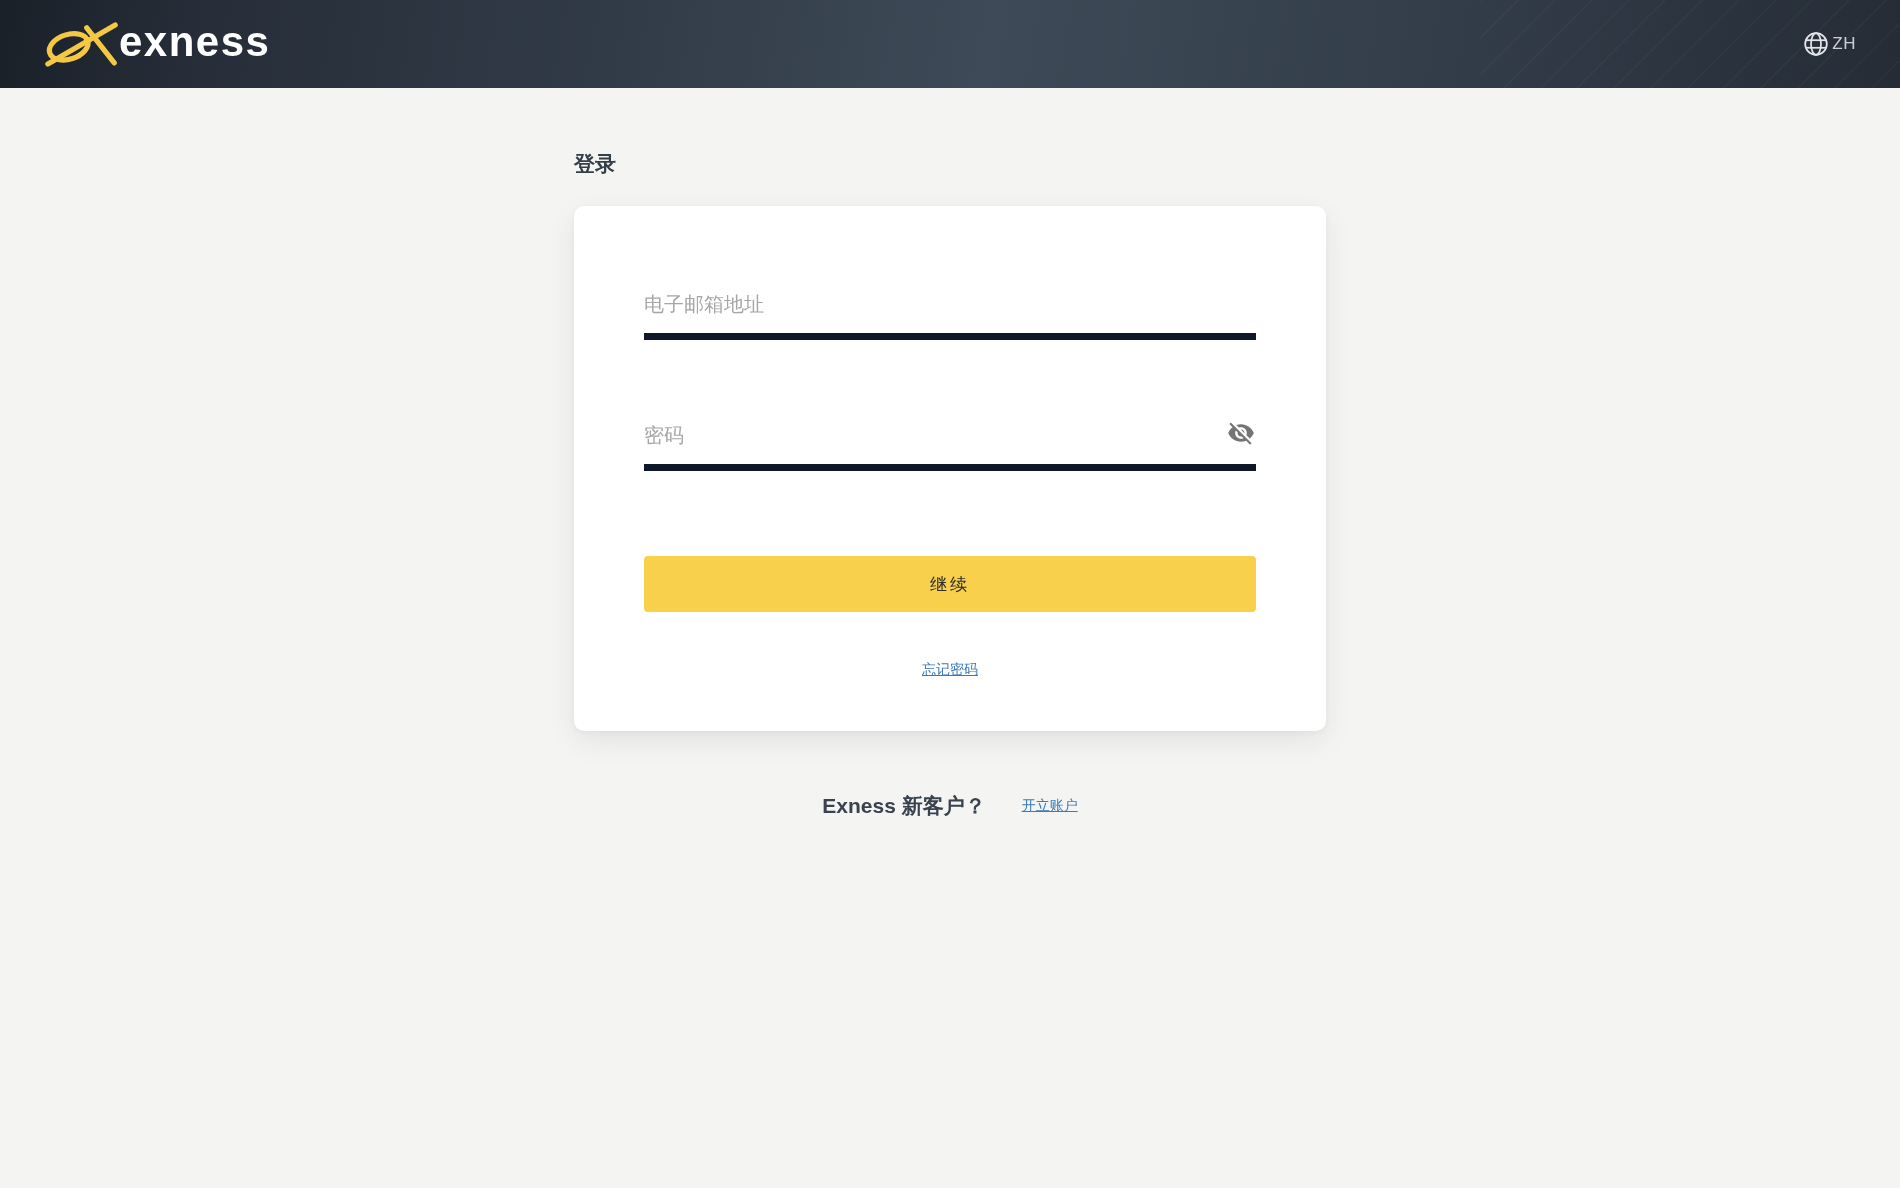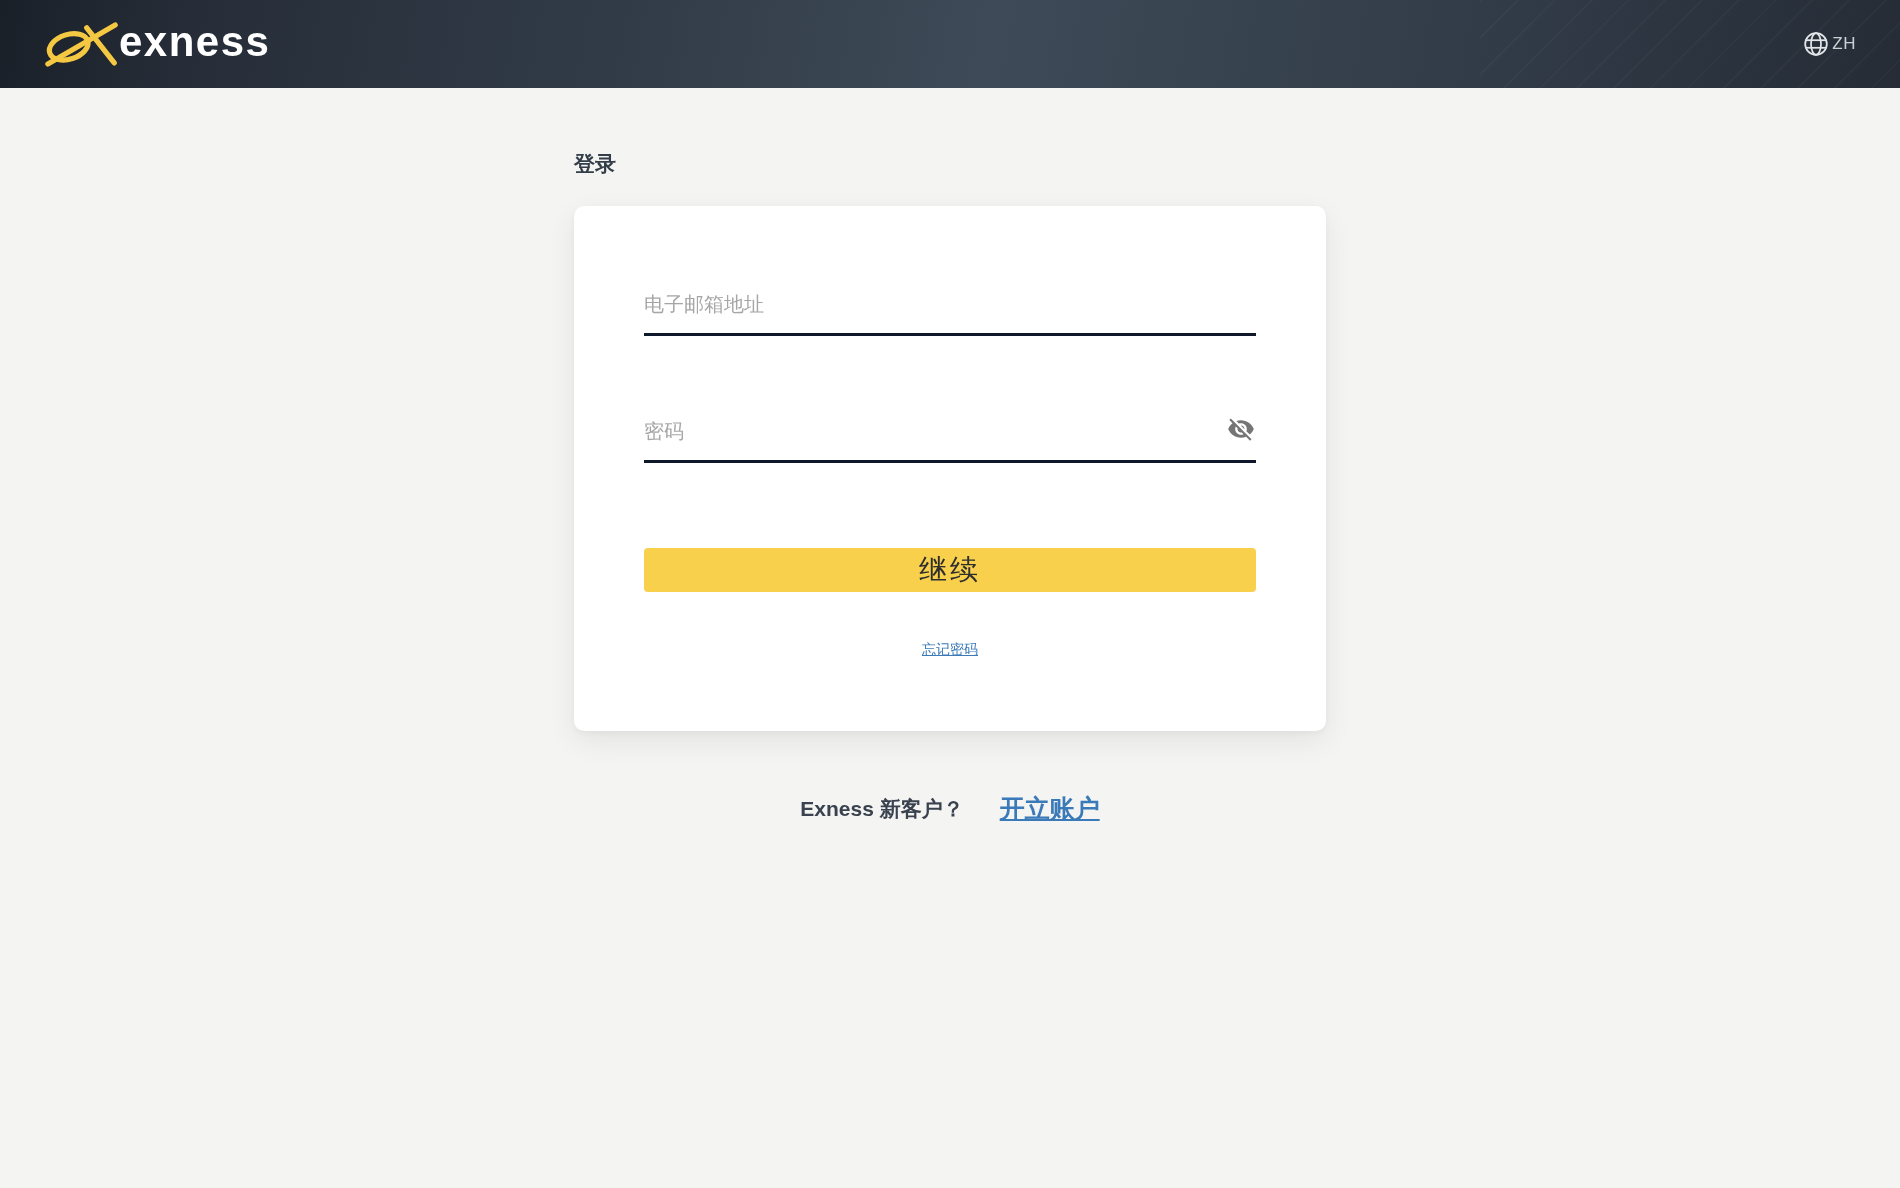--- a/index.html
+++ b/index.html
@@ -75,21 +75,21 @@
     margin-top: 29px;
     background: #FFFFFF;
     border-radius: 10px;
     box-shadow: 0 10px 30px rgba(0,0,0,0.07), 0 2px 6px rgba(0,0,0,0.04);
     padding: 75px 70px 0;
   }
   .field { position: relative; }
   .field input {
     width: 100%;
     border: none;
-    border-bottom: 3px solid #0f172a;
+    border-bottom: 7px solid #0f172a;
     background: transparent;
     outline: none;
     font-family: "Liberation Sans", "DejaVu Sans", sans-serif;
     font-size: 20px;
     color: #333E49;
     padding: 12px 0 17px;
   }
   .field.password input { padding-right: 46px; }
   .field input::placeholder { color: #A6A6A6; opacity: 1; }
   .field.password { margin-top: 72px; }
@@ -102,28 +102,28 @@
     display: flex;
     align-items: center;
     justify-content: center;
     cursor: pointer;
     background: none;
     border: none;
   }
   .continue-btn {
     display: block;
     width: 100%;
-    height: 44px;
+    height: 56px;
     margin-top: 85px;
     border: none;
     border-radius: 4px;
     background: #F8D04C;
     color: #2E2E2E;
     font-family: "Liberation Sans", "DejaVu Sans", sans-serif;
-    font-size: 28px;
+    font-size: 17px;
     font-weight: 500;
     letter-spacing: 3px;
     cursor: pointer;
   }
   .forgot-row { text-align: center; margin-top: 48px; }
   .link {
     color: #3B7AB8;
     font-size: 14px;
     text-decoration: underline;
     cursor: pointer;
@@ -132,21 +132,21 @@
     margin-top: 61px;
     display: flex;
     align-items: center;
     gap: 36px;
   }
   .signup-prompt {
     color: #39424E;
     font-size: 21px;
     font-weight: 600;
   }
-  .signup-row .link { font-size: 25px; font-weight: 700; }
+  .signup-row .link { font-size: 14px; font-weight: 400; }
 </style>
 </head>
 <body>
 
 <header class="topbar">
   <div class="logo">
     <svg class="logo-mark" width="74" height="48" viewBox="0 0 78 50" fill="none">
       <ellipse cx="25" cy="28" rx="21" ry="13" transform="rotate(-18 25 28)" stroke="#F5C843" stroke-width="5.5"></ellipse>
       <path d="M3 46 L74 5" stroke="#F5C843" stroke-width="5.5" stroke-linecap="round"></path>
       <path d="M44 8 L73 45" stroke="#F5C843" stroke-width="5.5" stroke-linecap="round"></path>

